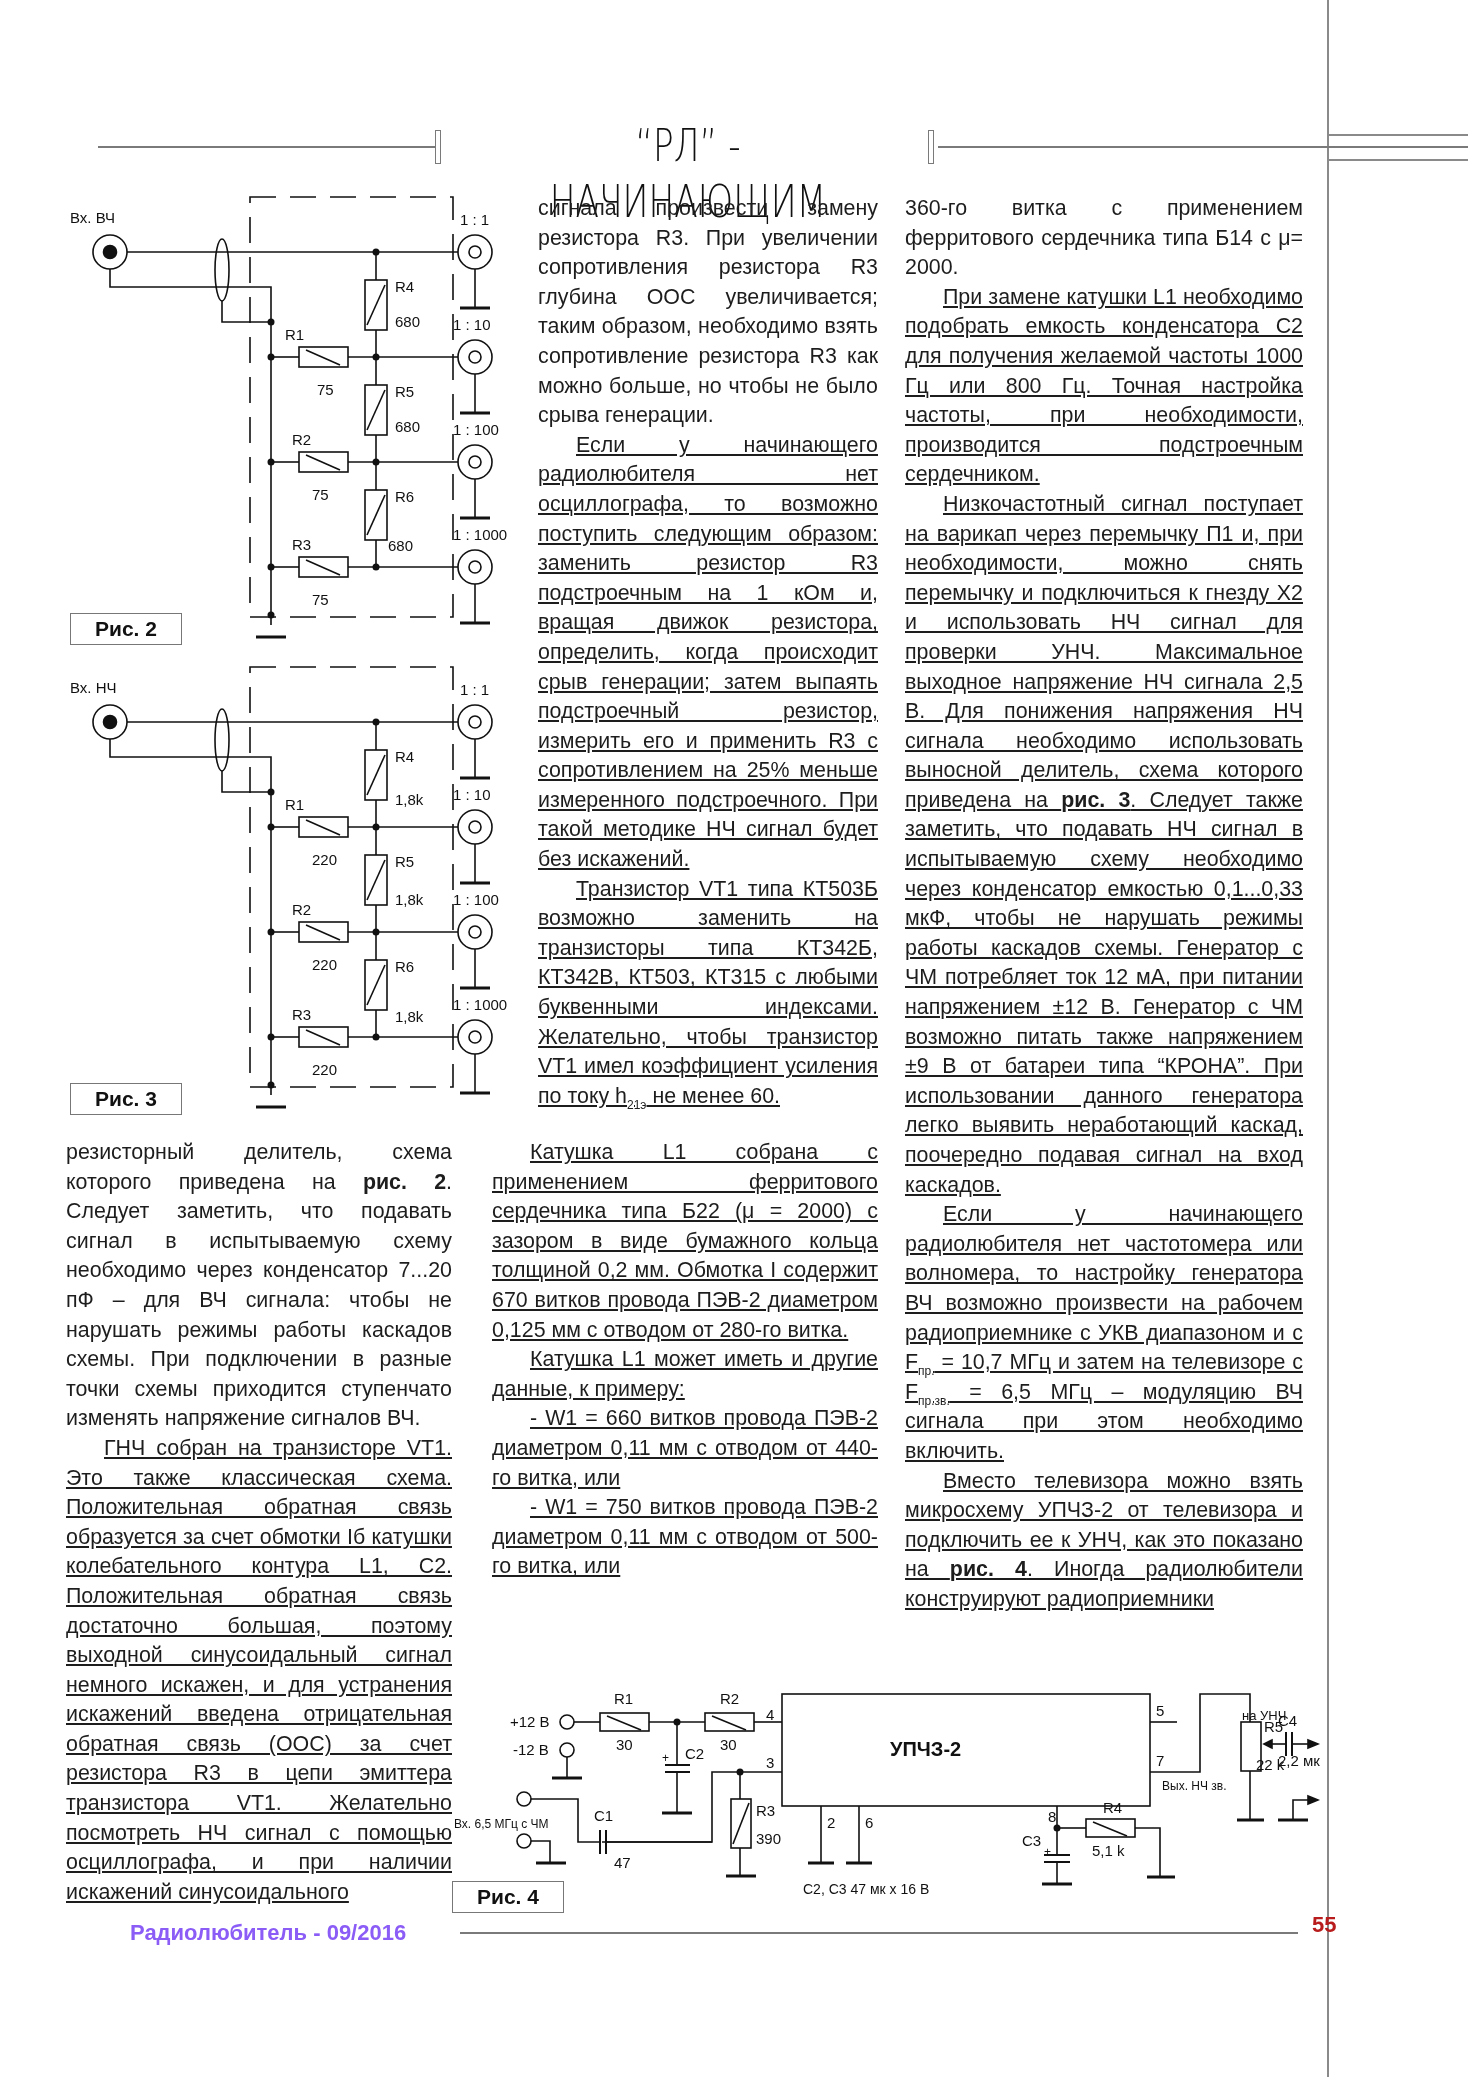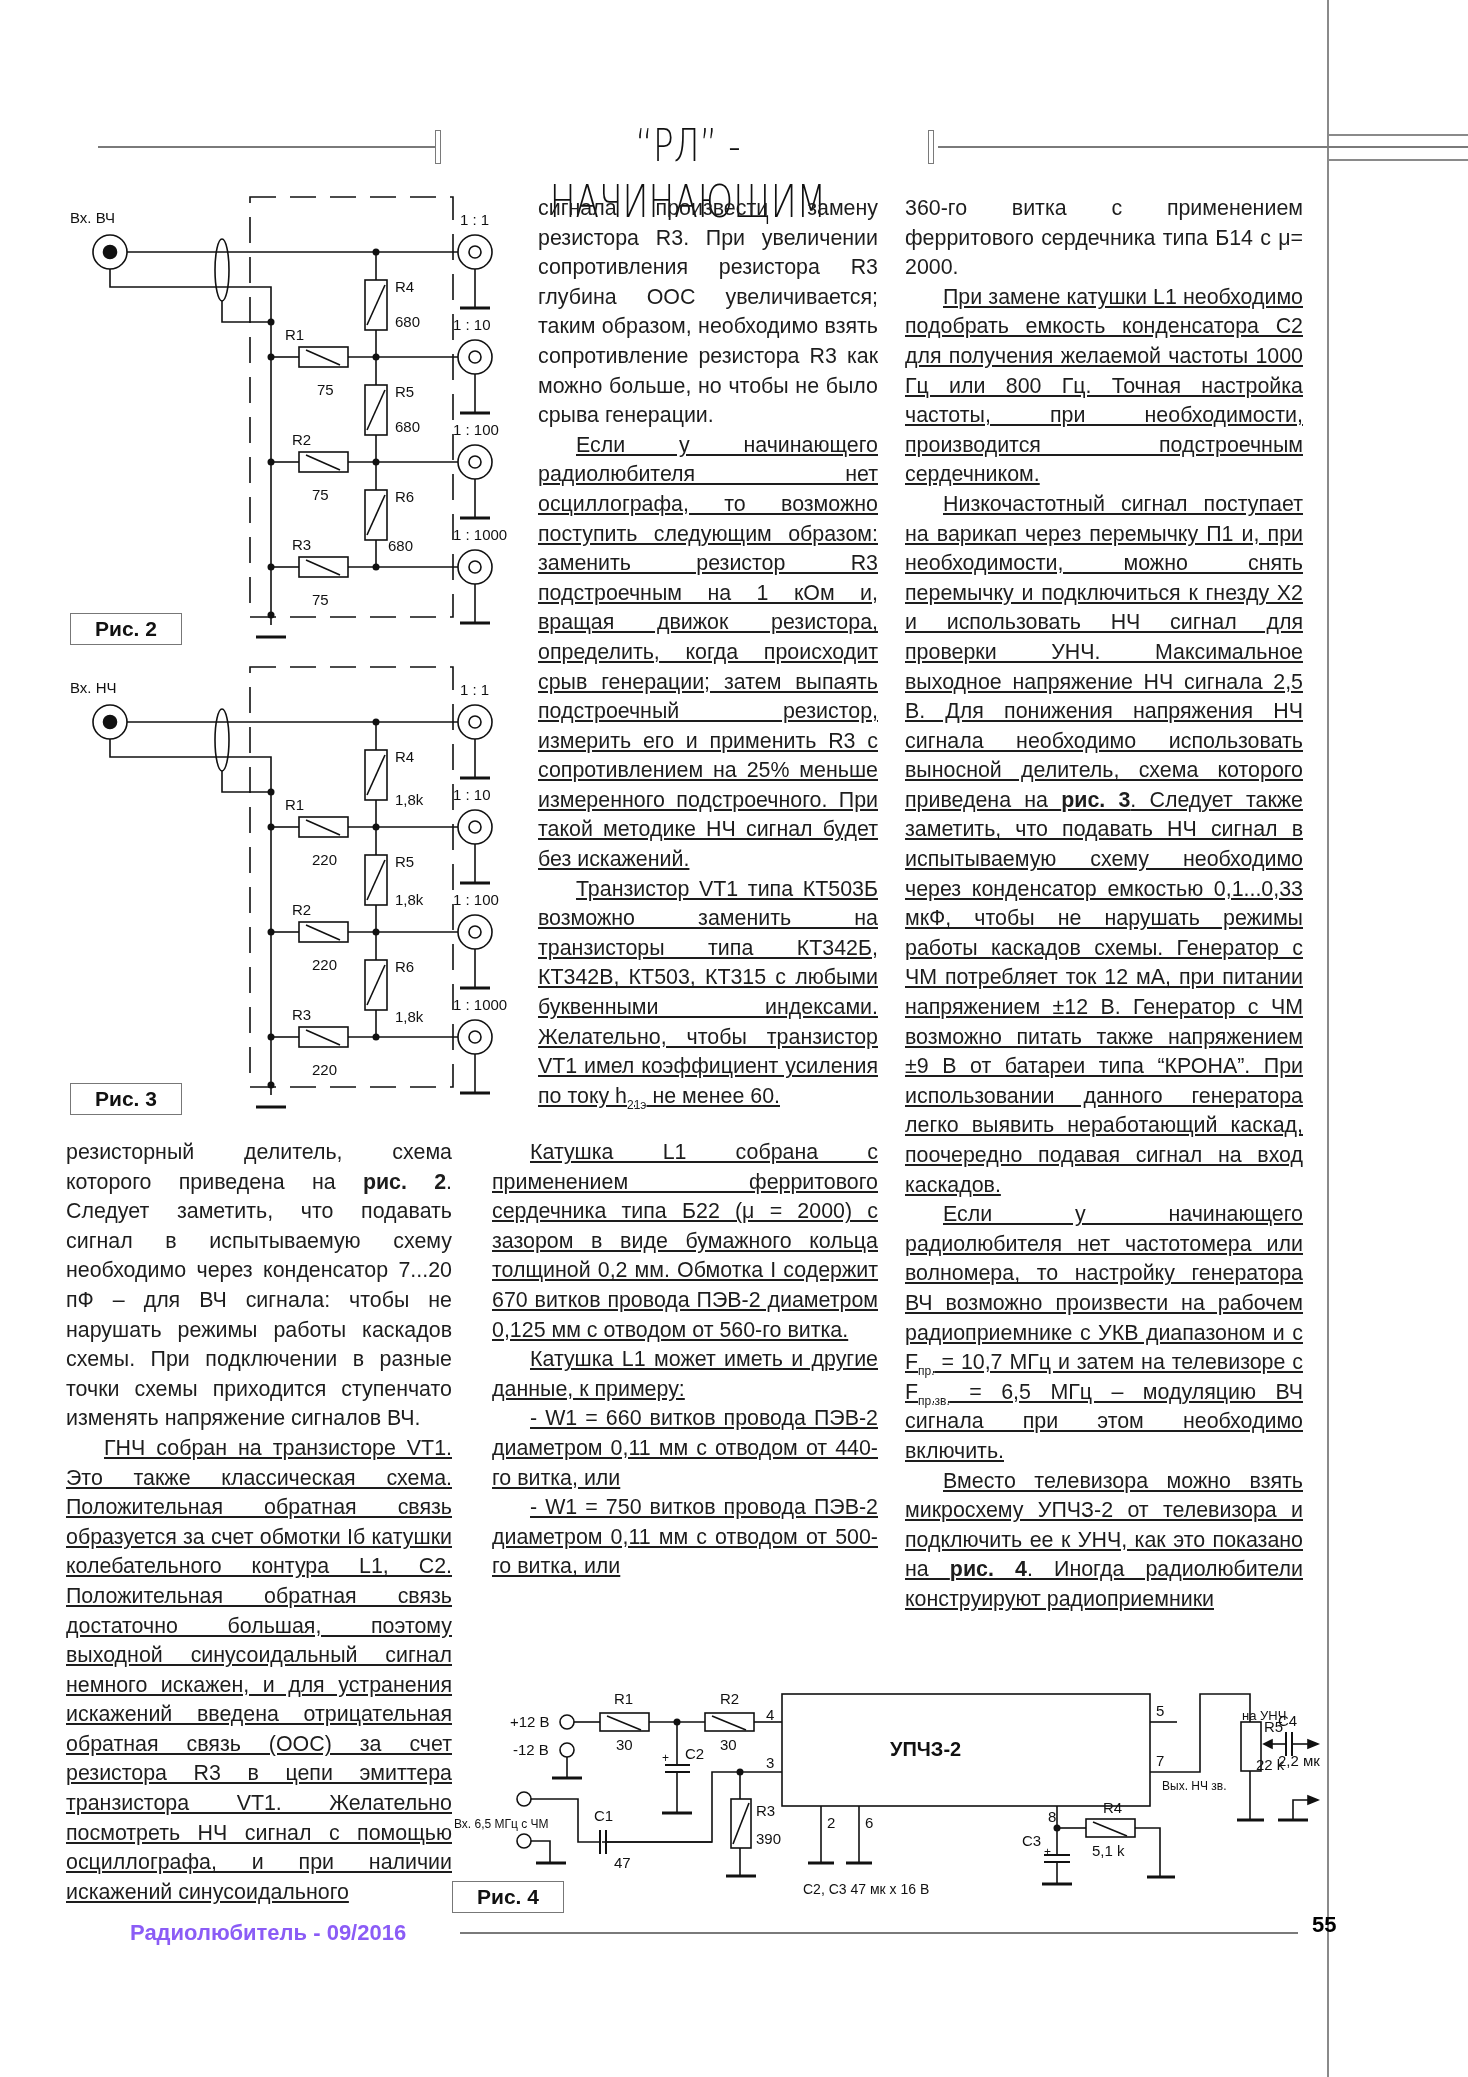--- a/index.html
+++ b/index.html
@@ -33,21 +33,21 @@
 
   .fig { position: absolute; }
   .fig svg { display: block; }
   .fig-label { position: absolute; border: 1.5px solid #777; background: #fff; text-align: center;
     font-weight: bold; font-size: 21px; color: #111; }
 
   .schem-text { font-family: "Liberation Sans", sans-serif; fill: #111; }
 
   .footer-title { position: absolute; left: 130px; top: 1920px; font-weight: bold; font-size: 22px; color: #8b5cf6; }
   .footer-rule { position: absolute; left: 460px; top: 1932px; width: 838px; height: 2px; background: #7a7a7a; }
-  .footer-page { position: absolute; left: 1312px; top: 1912px; font-weight: bold; font-size: 22px; color: #000000; }
+  .footer-page { position: absolute; left: 1312px; top: 1912px; font-weight: bold; font-size: 22px; color: #b91c1c; }
 </style>
 </head>
 <body>
 
 <div class="vline-right"></div>
 <div class="hline-r1"></div>
 <div class="hline-r2"></div>
 
 <div class="header">
   <div class="rule-left"></div>
@@ -246,21 +246,21 @@
   <p class="ind"><span>Если у начинающего радиолюбителя нет частотомера или волномера, то настройку генератора ВЧ возможно произвести на рабочем радиоприемнике с УКВ диапазоном и с F</span><sub>пр.</sub><span> = 10,7 МГц и затем на телевизоре с F</span><sub>пр.зв.</sub><span> = 6,5 МГц – модуляцию ВЧ сигнала при этом необходимо включить.</span></p>
   <p class="ind"><span>Вместо телевизора можно взять микросхему УПЧЗ-2 от телевизора и подключить ее к УНЧ, как это показано на </span><b>рис. 4</b><span>. Иногда радиолюбители конструируют радиоприемники</span></p>
 </div>
 
 <div class="col col-left-bottom">
   <p><span>резисторный делитель, схема которого приведена на </span><b>рис. 2</b><span>. Следует заметить, что подавать сигнал в испытываемую схему необходимо через конденсатор 7...20 пФ – для ВЧ сигнала: чтобы не нарушать режимы работы каскадов схемы. При подключении в разные точки схемы приходится ступенчато изменять напряжение сигналов ВЧ.</span></p>
   <p class="ind">ГНЧ собран на транзисторе VT1. Это также классическая схема. Положительная обратная связь образуется за счет обмотки Iб катушки колебательного контура L1, С2. Положительная обратная связь достаточно большая, поэтому выходной синусоидальный сигнал немного искажен, и для устранения искажений введена отрицательная обратная связь (ООС) за счет резистора R3 в цепи эмиттера транзистора VT1. Желательно посмотреть НЧ сигнал с помощью осциллографа, и при наличии искажений синусоидального</p>
 </div>
 
 <div class="col col-mid-bottom">
-  <p class="ind">Катушка L1 собрана с применением ферритового сердечника типа Б22 (μ = 2000) с зазором в виде бумажного кольца толщиной 0,2 мм. Обмотка I содержит 670 витков провода ПЭВ-2 диаметром 0,125 мм с отводом от 560-го витка.</p>
+  <p class="ind">Катушка L1 собрана с применением ферритового сердечника типа Б22 (μ = 2000) с зазором в виде бумажного кольца толщиной 0,2 мм. Обмотка I содержит 670 витков провода ПЭВ-2 диаметром 0,125 мм с отводом от 280-го витка.</p>
   <p class="ind">Катушка L1 может иметь и другие данные, к примеру:</p>
   <p class="ind">- W1 = 660 витков провода ПЭВ-2 диаметром 0,11 мм с отводом от 440-го витка, или</p>
   <p class="ind">- W1 = 750 витков провода ПЭВ-2 диаметром 0,11 мм с отводом от 500-го витка, или</p>
 </div>
 
 <div class="fig" style="left:440px; top:1660px; width:880px; height:260px;">
   <svg width="880" height="260" viewBox="0 0 880 260">
     <g stroke="#111" stroke-width="1.6" fill="none">
 
       <circle cx="127" cy="62" r="7"></circle>

